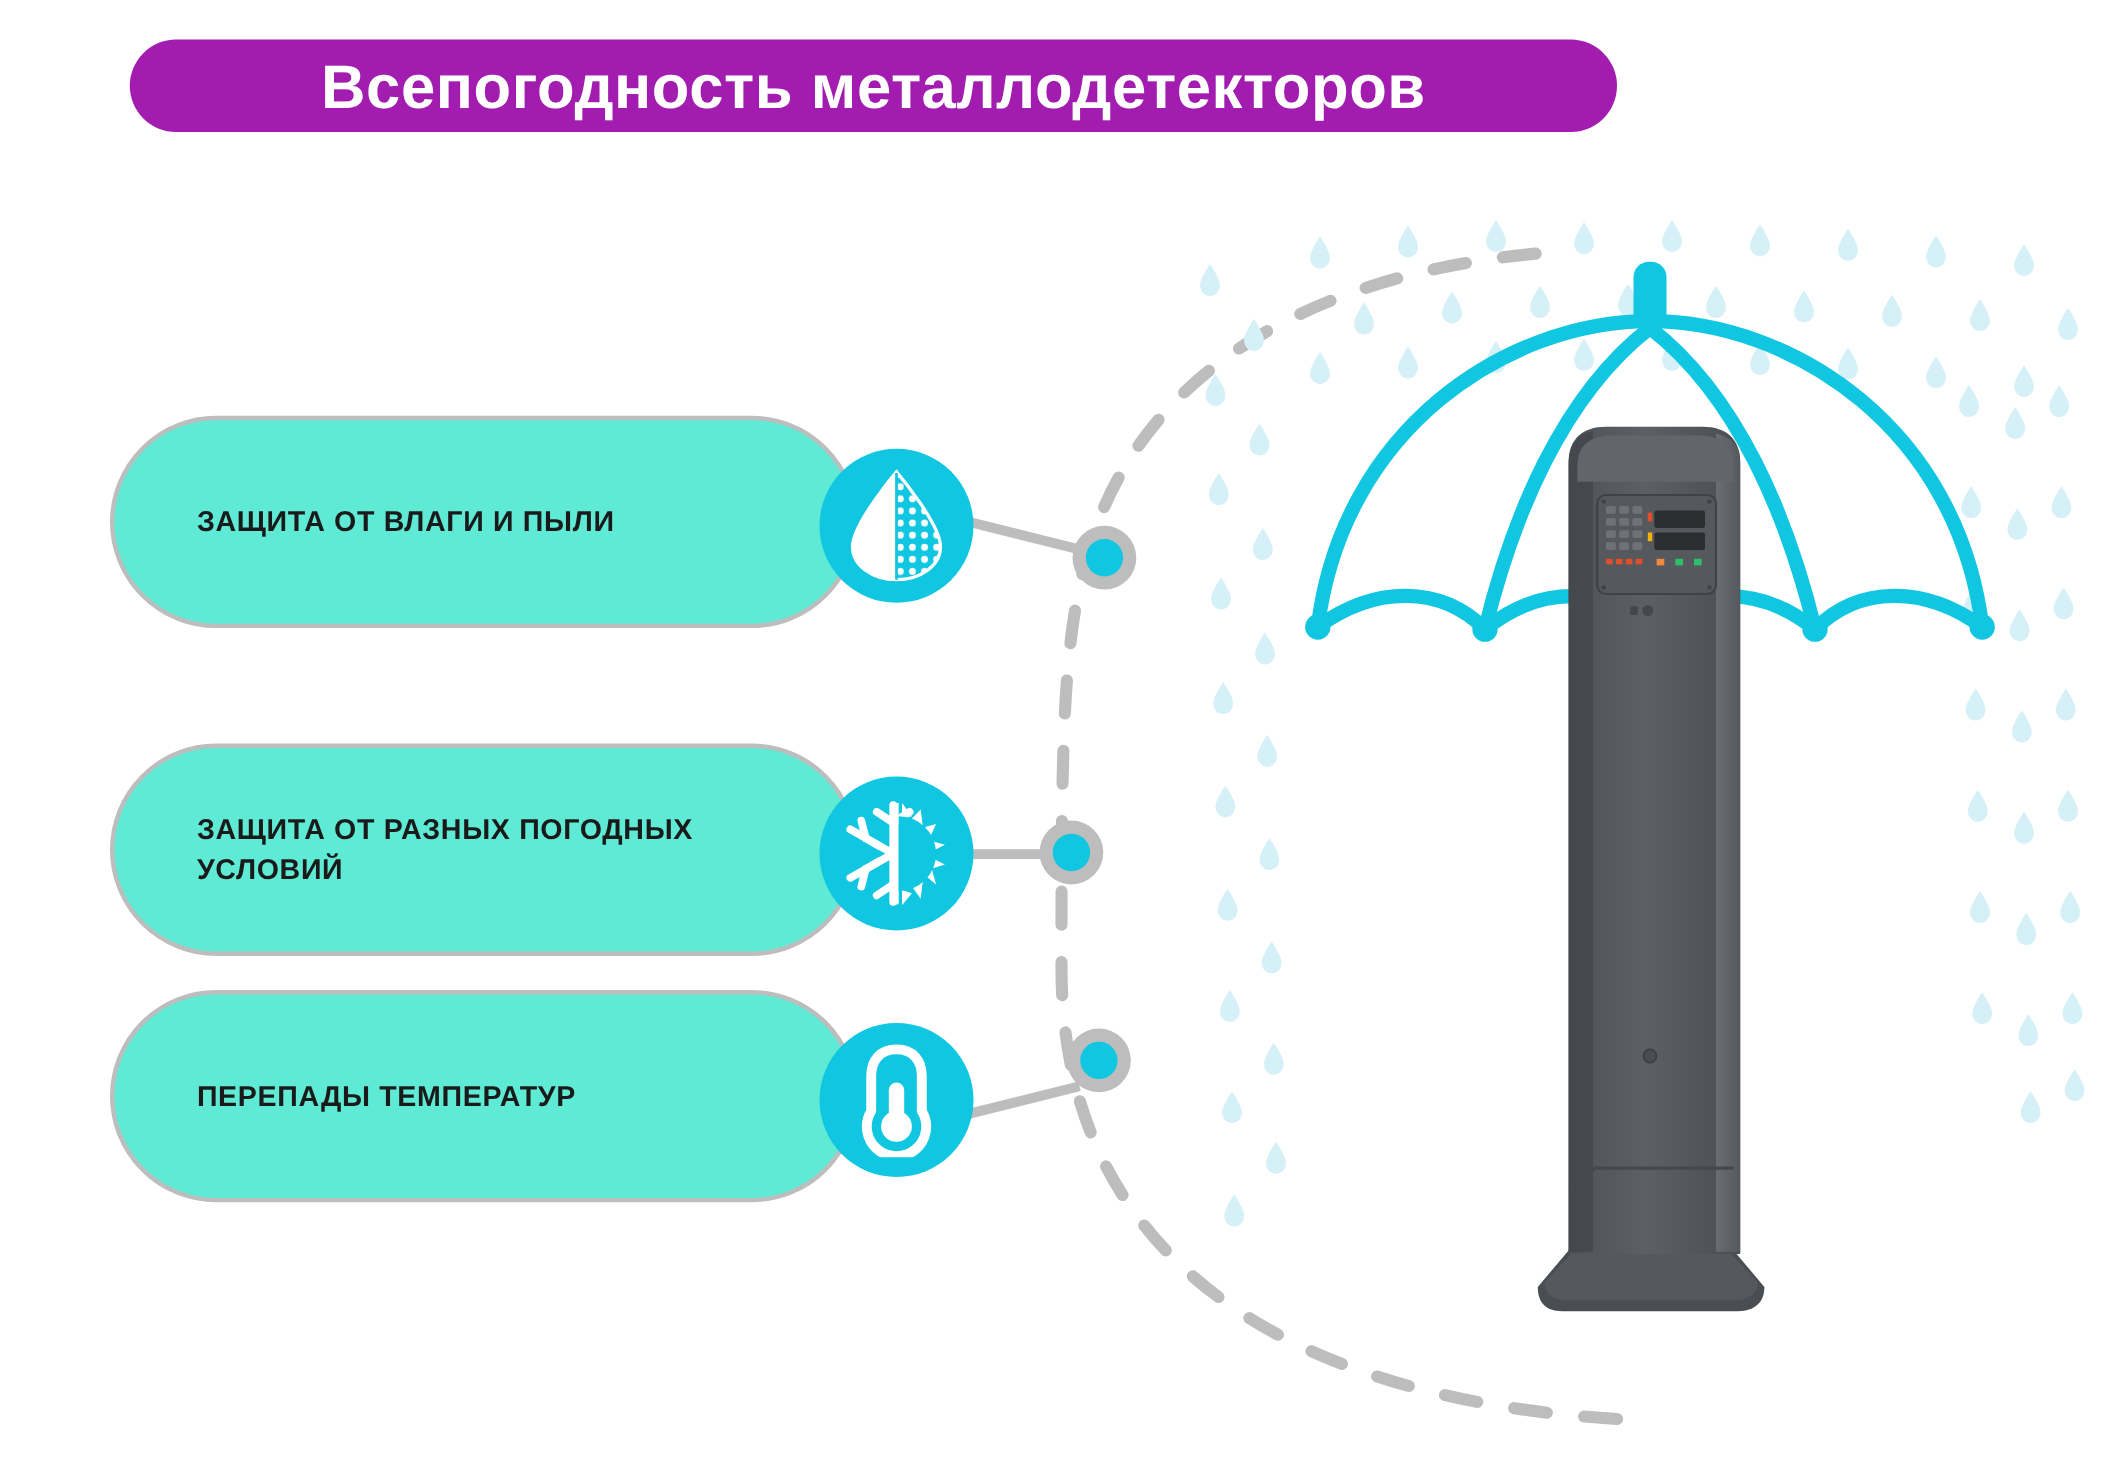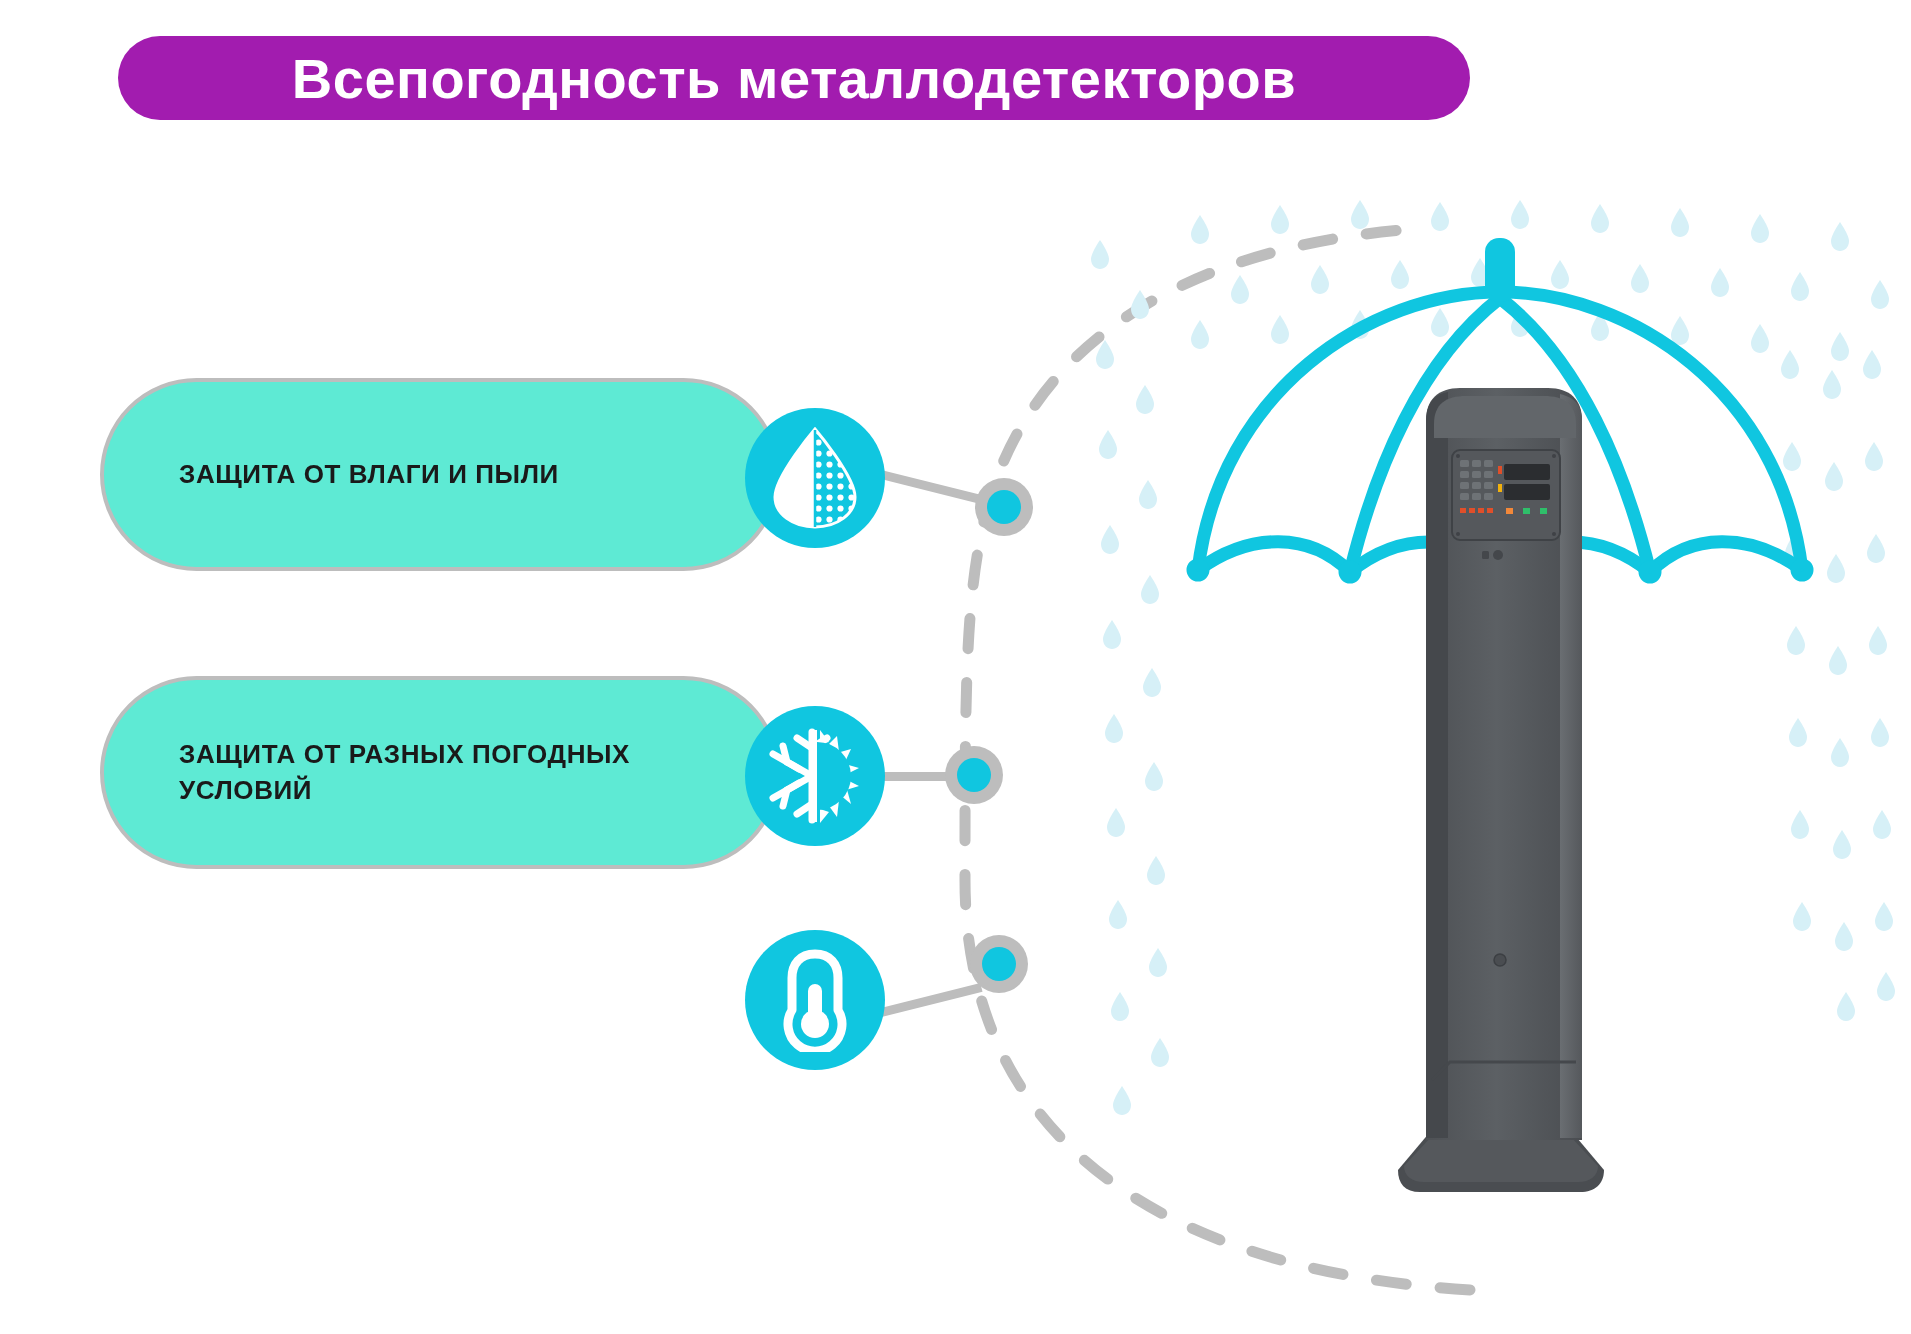--- a/index.html
+++ b/index.html
@@ -242,20 +242,23 @@
     </svg>
   </div>
 
   <div class="node" id="node-1"></div>
 </div>
 
 <div class="feature-row" id="row-2">
 
   <div class="connector-line" id="line-2"></div>
 
+  <div class="feature-box">
+    <div class="feature-label">ПЕРЕПАДЫ ТЕМПЕРАТУР</div>
+  </div>
 
   <div class="icon-badge">
     <svg width="78" height="104" viewBox="0 0 78 104" xmlns="http://www.w3.org/2000/svg">
       <path d="M39 6 C24 6, 16 16, 16 30 L16 62
                A27 27 0 1 0 62 62 L62 30 C62 16, 54 6, 39 6 Z" fill="none" stroke="#ffffff" stroke-width="9" stroke-linejoin="round"></path>
       <circle cx="39" cy="76" r="14" fill="#ffffff"></circle>
       <rect x="32" y="36" width="14" height="42" rx="7" fill="#ffffff"></rect>
     </svg>
   </div>
 

